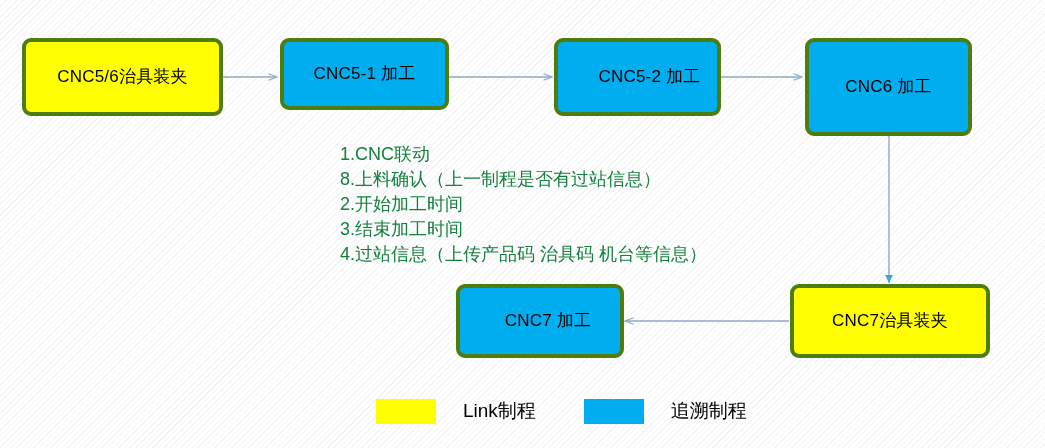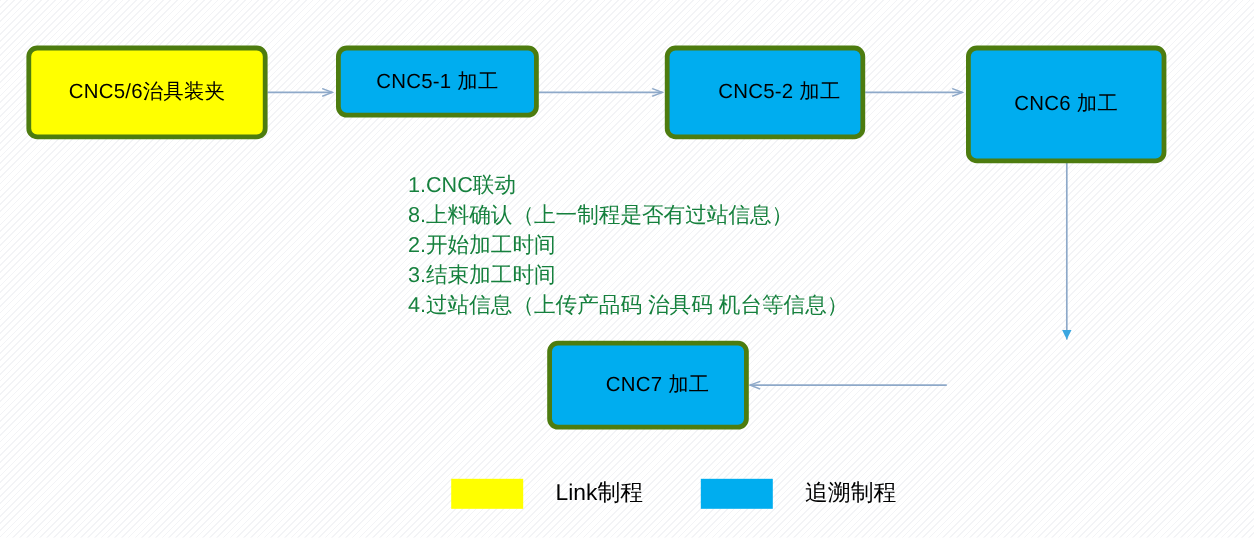--- a/index.html
+++ b/index.html
@@ -129,32 +129,35 @@
 
     <line x1="889" y1="116" x2="889" y2="283" stroke="#8ea9c9" stroke-width="1.4" marker-end="url(#solid-arrow-down)"></line>
 
     <line x1="789" y1="321" x2="625" y2="321" stroke="#8ea9c9" stroke-width="1.4" marker-end="url(#open-arrow-right)"></line>
   </svg>
 
   <div class="node link-process" style="left:22px; top:38px; width:201px; height:78px;">
     <span>CNC5/6治具装夹</span>
   </div>
 
-  <div class="node trace-process" style="left:280px; top:38px; width:169px; height:60px;">
+  <div class="node trace-process" style="left:280px; top:38px; width:169px; height:72px;">
     <span>CNC5-1 加工</span>
   </div>
 
   <div class="node trace-process" style="left:554px; top:38px; width:167px; height:78px;padding-left:24px;">
     <span>CNC5-2 加工</span>
   </div>
 
   <div class="node trace-process" style="left:805px; top:38px; width:167px; height:98px;">
     <span>CNC6 加工</span>
   </div>
 
+  <div class="node link-process" style="left:790px; top:284px; width:200px; height:74px;">
+    <span>CNC7治具装夹</span>
+  </div>
 
   <div class="node trace-process" style="left:456px; top:284px; width:168px; height:74px;padding-left:16px;">
     <span>CNC7 加工</span>
   </div>
 
   <div class="note-block">
     <span class="note-line">1.CNC联动</span>
     <span class="note-line">8.上料确认（上一制程是否有过站信息）</span>
     <span class="note-line">2.开始加工时间</span>
     <span class="note-line">3.结束加工时间</span>

